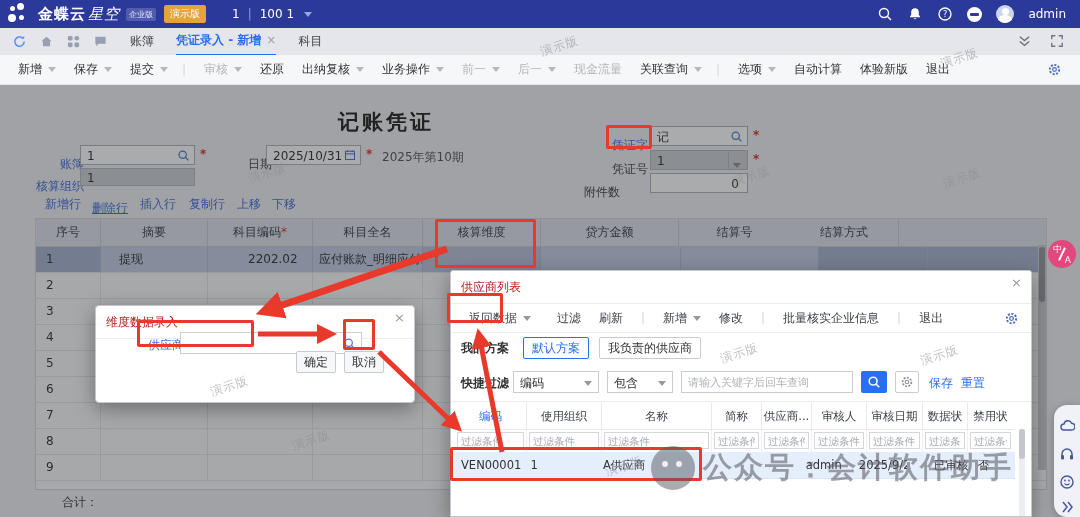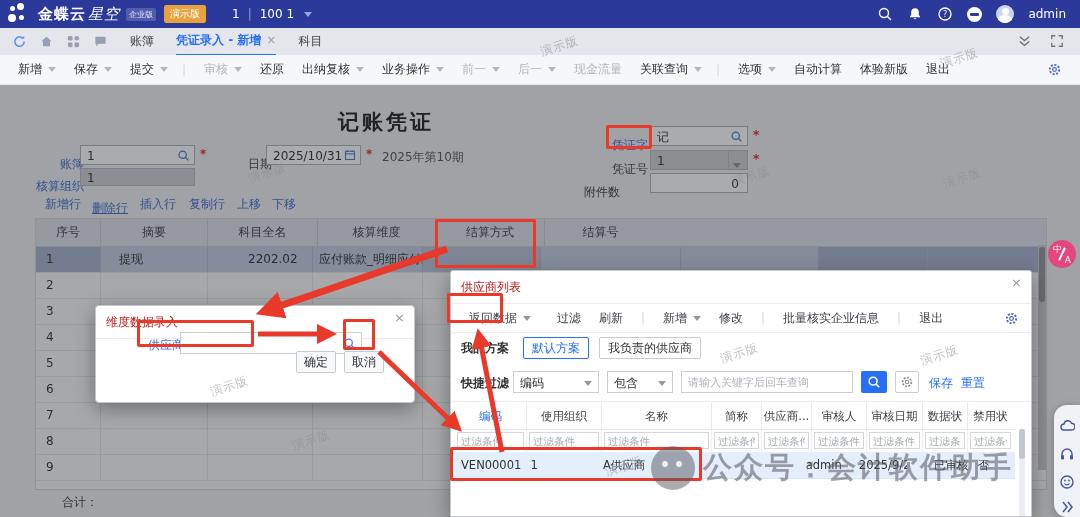--- a/index.html
+++ b/index.html
@@ -269,24 +269,26 @@
   <span class="rowlink abs" style="left:92px;top:200px;z-index:2;text-decoration:underline;">删除行</span>
   <span class="rowlink abs" style="left:140px;top:196px;z-index:2;">插入行</span>
   <span class="rowlink abs" style="left:189px;top:196px;z-index:2;">复制行</span>
   <span class="rowlink abs" style="left:237px;top:196px;z-index:2;">上移</span>
   <span class="rowlink abs" style="left:272px;top:196px;z-index:2;">下移</span>
 
   <div class="grid" style="z-index:2;">
     <div class="g-head">
       <span class="gc" style="width:65px;">序号</span>
       <span class="gc" style="width:107px;">摘要</span>
+      <span class="gc" style="width:105px;"><span>科目编码</span><span style="color:#d9332b;">*</span></span>
       <span class="gc" style="width:110px;">科目全名</span>
       <span class="gc" style="width:118px;">核算维度</span>
+      <span class="gc" style="width:138px;">贷方金额</span>
+      <span class="gc" style="width:111px;border-right:none;">结算号</span>
       <span class="gc" style="width:109px;">结算方式</span>
-      <span class="gc" style="width:111px;border-right:none;">结算号</span>
     </div>
     <div class="g-row sel">
       <span class="gc dk" style="width:65px;padding-left:10px;">1</span>
       <span class="gc" style="width:107px;padding-left:18px;">提现</span>
       <span class="gc" style="width:105px;padding-left:40px;">2202.02</span>
       <span class="gc" style="width:110px;padding-left:6px;">应付账款_明细应付款</span>
       <span class="gc md" style="width:118px;"></span>
       <span class="gc" style="width:140px;"></span>
       <span class="gc" style="width:138px;"></span>
       <span class="gc dk" style="width:109px;"></span>

